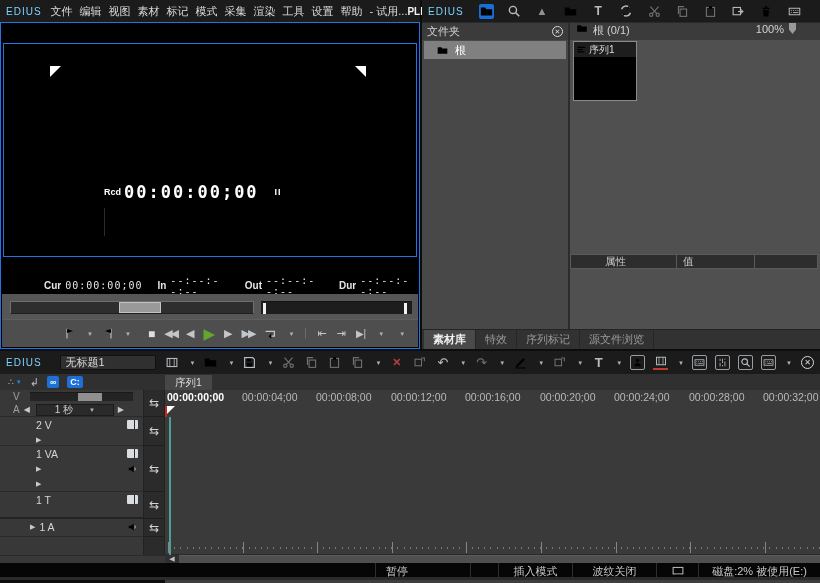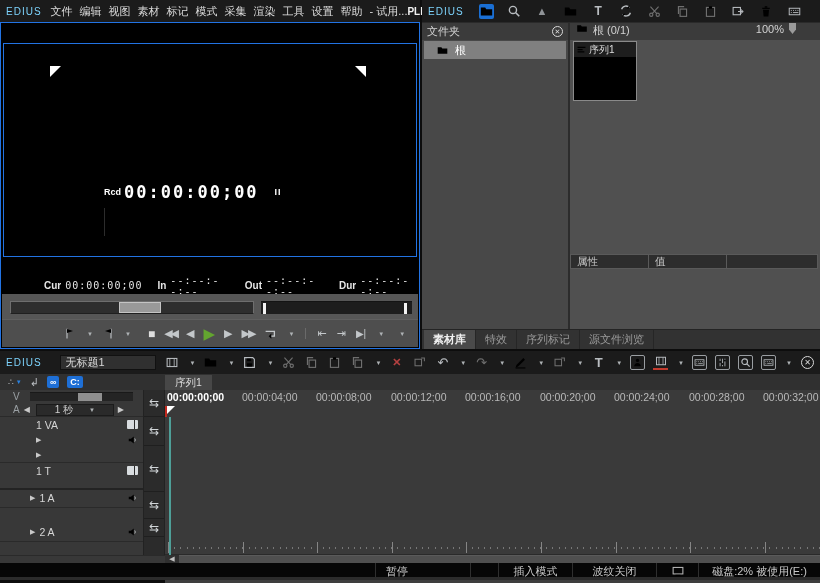--- a/index.html
+++ b/index.html
@@ -58,21 +58,21 @@
   .bin-sub{height:18px;background:#3b3b3b;display:flex;color:#d2d2d2;font-size:11px;border-top:1px solid #2a2a2a;}
   .bin-sub .left{width:148px;display:flex;align-items:center;padding:0 5px;border-right:2px solid #2c2c2c;}
   .bin-sub .right{flex:1;display:flex;align-items:flex-start;padding:0 6px;gap:5px;}
   .bin-body{position:absolute;left:0;top:40px;right:0;bottom:20px;display:flex;}
   .tree{width:148px;background:#484848;border-right:2px solid #2c2c2c;}
   .tree-row{height:18px;display:flex;align-items:center;gap:6px;background:#808080;color:#fff;font-size:11px;padding-left:12px;margin:1px 2px 0 2px;}
   .bin-content{position:relative;flex:1;background:#505050;}
   .clip-card{position:absolute;left:3px;top:1px;width:64px;border:1px solid #8a8a8a;background:#000;}
   .clip-card .hd{height:15px;background:#1e1e1e;display:flex;align-items:center;gap:3px;padding:0 3px;color:#ddd;font-size:10px;}
   .clip-card .thumb{height:43px;background:#000;}
-  .prop-table{position:absolute;left:0;right:2px;top:214px;height:15px;display:flex;background:#2d2d2d;border:1px solid #5a5a5a;}
+  .prop-table{position:absolute;left:0;right:2px;top:214px;height:15px;display:flex;background:#2d2d2d;border:1px solid #5a5a5a;padding-left:28px;}
   .prop-table .cell{border-right:1px solid #5a5a5a;color:#c9c9c9;font-size:10.5px;display:flex;align-items:center;padding-left:6px;}
   .bin-tabs{position:absolute;left:0;right:0;bottom:0;height:20px;background:#323232;border-top:1px solid #242424;display:flex;align-items:stretch;padding-left:2px;}
   .btab{display:flex;align-items:center;padding:0 9px;font-size:11px;color:#9a9a9a;border-right:1px solid #262626;}
   .btab.active{background:#4a4a4a;color:#efefef;font-weight:bold;}
 
   
   .tl{position:absolute;left:0;top:351px;width:820px;height:229px;background:#383838;}
   .tl-titlebar{height:23px;background:#1b1b1b;display:flex;align-items:center;padding:0 6px;gap:9px;}
   .name-field{width:96px;height:15px;background:#303030;border:1px solid #111;color:#d8d8d8;font-size:11px;display:flex;align-items:center;padding-left:5px;}
   .tl-icons{display:flex;align-items:center;gap:8px;}
@@ -566,20 +566,29 @@
           <div class="va-line">
             <span>A</span>
             <span class="mini-arrow">◀</span>
             <div class="scale-box">
               <span>1 秒</span>
               <span class="caret">▼</span>
             </div>
             <span class="mini-arrow">▶</span>
           </div>
         </div>
+        <div class="hrow r1">
+          <div class="trk-line">
+              <span class="trk-name">2 V</span>
+              <span class="film-ic"></span>
+            </div>
+          <div class="trk-line">
+              <span class="exp">▶</span>
+            </div>
+        </div>
         <div class="hrow r2">
           <div class="trk-line">
               <span class="trk-name">1 VA</span>
               <span class="film-ic"></span>
             </div>
           <div class="trk-line">
               <span class="exp">▶</span>
               <span class="trk-name"></span>
               <span class="spk">
                 <svg class="sy" width="11" height="10">

